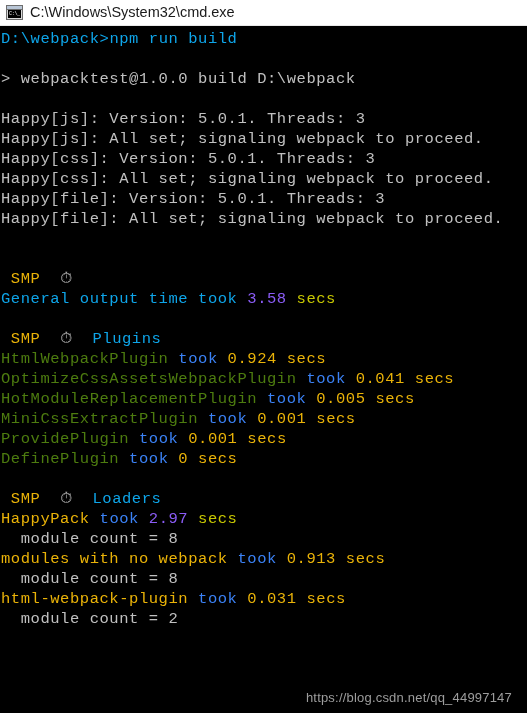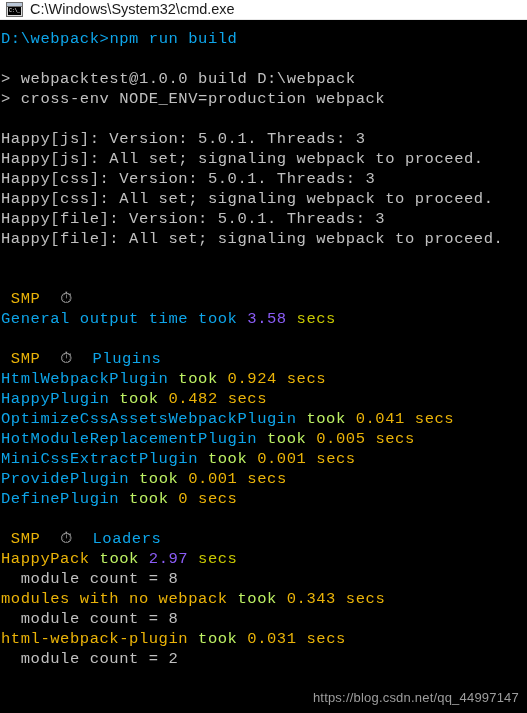--- a/index.html
+++ b/index.html
@@ -11,21 +11,21 @@
     width: 527px;
     height: 713px;
     position: relative;
     overflow: hidden;
     background: #000000;
     font-family: "Liberation Mono", "DejaVu Sans Mono", monospace;
   }
 
   
   .titlebar {
-    height: 20px;
+    height: 26px;
     background: #ffffff;
     display: flex;
     align-items: center;
     padding-left: 4px;
     box-sizing: border-box;
     border-bottom: 1px solid #e8e8e8;
   }
   .cmd-icon {
     width: 17px;
     height: 15px;
@@ -84,30 +84,30 @@
     overflow: hidden;
   }
   .line {
     white-space: pre;
     height: 20px;
   }
   .line.blank { height: 20px; }
 
   
   .c-white   { color: #0ea5e9; }
-  .c-bright  { color: #0ea5e9; margin-top: 20px; }
-  .c-gray    { color: #bef264; }
+  .c-bright  { color: #4d7c0f; margin-top: 20px; }
+  .c-gray    { color: #3b82f6; }
   .c-green   { color: #eab308; }
   .c-yellow  { color: #8b5cf6; }
   .c-olive   { color: #c8c800; }
   .c-sym     { color: #b8b8b8; }
 
   .watermark {
     position: absolute;
-    right: 8px;
+    right: 15px;
     bottom: 8px;
     font-family: "Liberation Sans", sans-serif;
     font-size: 13px;
     color: #9d9d9d;
     letter-spacing: 0.2px;
     white-space: nowrap;
   }
 </style>
 </head>
 <body>
@@ -122,21 +122,20 @@
     <div class="titlebar-text">C:\Windows\System32\cmd.exe</div>
   </div>
 
   <div class="console">
 
     <div class="line"><span class="c-white">D:\webpack&gt;</span><span class="c-white">npm run build</span></div>
 
     <div class="line blank"></div>
 
     <div class="line">&gt; webpacktest@1.0.0 build D:\webpack</div>
-    <div class="line">&gt; cross-env NODE_ENV=production webpack</div>
 
     <div class="line blank"></div>
 
     <div class="line">Happy[js]: Version: 5.0.1. Threads: 3</div>
     <div class="line">Happy[js]: All set; signaling webpack to proceed.</div>
     <div class="line">Happy[css]: Version: 5.0.1. Threads: 3</div>
     <div class="line">Happy[css]: All set; signaling webpack to proceed.</div>
     <div class="line">Happy[file]: Version: 5.0.1. Threads: 3</div>
     <div class="line">Happy[file]: All set; signaling webpack to proceed.</div>
 
@@ -144,35 +143,34 @@
     <div class="line blank"></div>
 
     <div class="line"> <span class="c-green">SMP</span>  <span class="c-sym">⏱</span></div>
     <div class="line"><span class="c-white">General output time took</span> <span class="c-yellow">3.58</span> <span class="c-olive">secs</span></div>
 
     <div class="line blank"></div>
 
     <div class="line"> <span class="c-green">SMP</span>  <span class="c-sym">⏱</span>  <span class="c-white">Plugins</span></div>
 
     <div class="line"><span class="c-bright">HtmlWebpackPlugin</span> <span class="c-gray">took</span> <span class="c-green">0.924</span> <span class="c-green">secs</span></div>
-    <div class="line"><span class="c-bright">HappyPlugin</span> <span class="c-gray">took</span> <span class="c-green">0.482</span> <span class="c-green">secs</span></div>
     <div class="line"><span class="c-bright">OptimizeCssAssetsWebpackPlugin</span> <span class="c-gray">took</span> <span class="c-green">0.041</span> <span class="c-green">secs</span></div>
     <div class="line"><span class="c-bright">HotModuleReplacementPlugin</span> <span class="c-gray">took</span> <span class="c-green">0.005</span> <span class="c-green">secs</span></div>
     <div class="line"><span class="c-bright">MiniCssExtractPlugin</span> <span class="c-gray">took</span> <span class="c-green">0.001</span> <span class="c-green">secs</span></div>
     <div class="line"><span class="c-bright">ProvidePlugin</span> <span class="c-gray">took</span> <span class="c-green">0.001</span> <span class="c-green">secs</span></div>
     <div class="line"><span class="c-bright">DefinePlugin</span> <span class="c-gray">took</span> <span class="c-green">0</span> <span class="c-green">secs</span></div>
 
     <div class="line blank"></div>
 
     <div class="line"> <span class="c-green">SMP</span>  <span class="c-sym">⏱</span>  <span class="c-white">Loaders</span></div>
 
     <div class="line"><span class="c-green">HappyPack</span> <span class="c-gray">took</span> <span class="c-yellow">2.97</span> <span class="c-olive">secs</span></div>
     <div class="line">  module count = 8</div>
 
-    <div class="line"><span class="c-green">modules with no webpack</span> <span class="c-gray">took</span> <span class="c-green">0.343</span> <span class="c-green">secs</span></div>
+    <div class="line"><span class="c-green">modules with no webpack</span> <span class="c-gray">took</span> <span class="c-green">0.913</span> <span class="c-green">secs</span></div>
     <div class="line">  module count = 8</div>
 
     <div class="line"><span class="c-green">html-webpack-plugin</span> <span class="c-gray">took</span> <span class="c-green">0.031</span> <span class="c-green">secs</span></div>
     <div class="line">  module count = 2</div>
 
   </div>
 
   <div class="watermark">https://blog.csdn.net/qq_44997147</div>
 
 </div>

